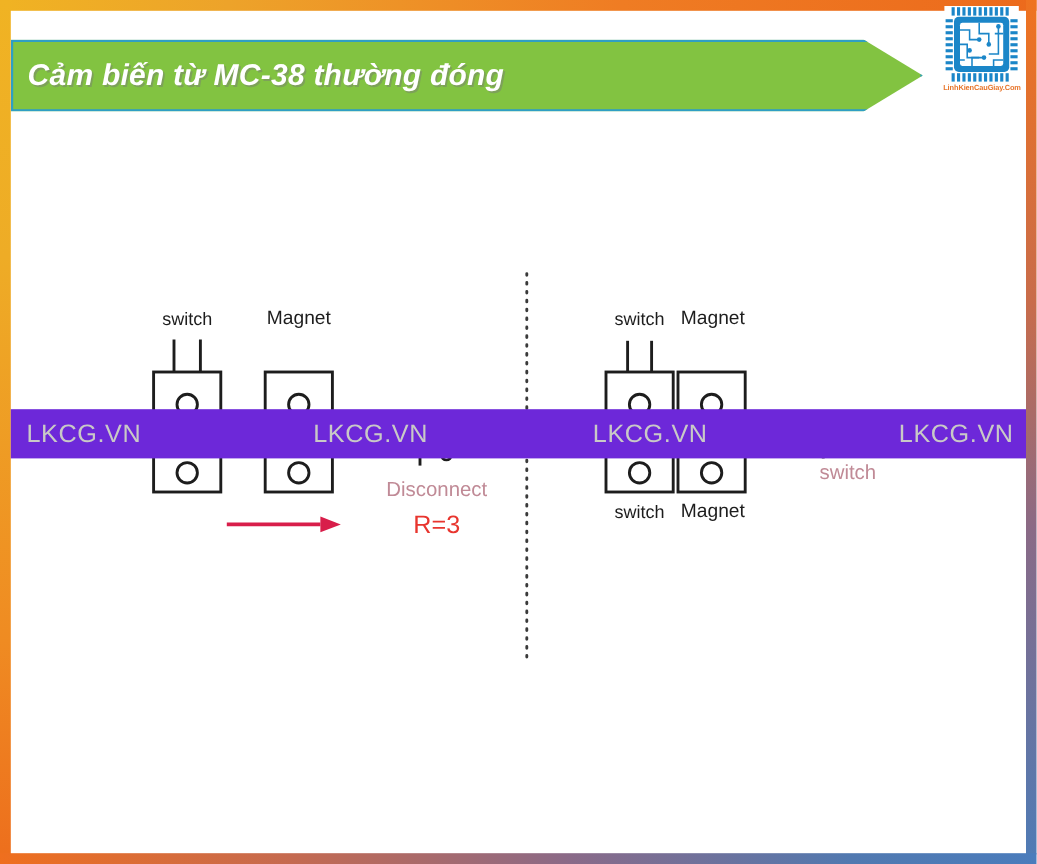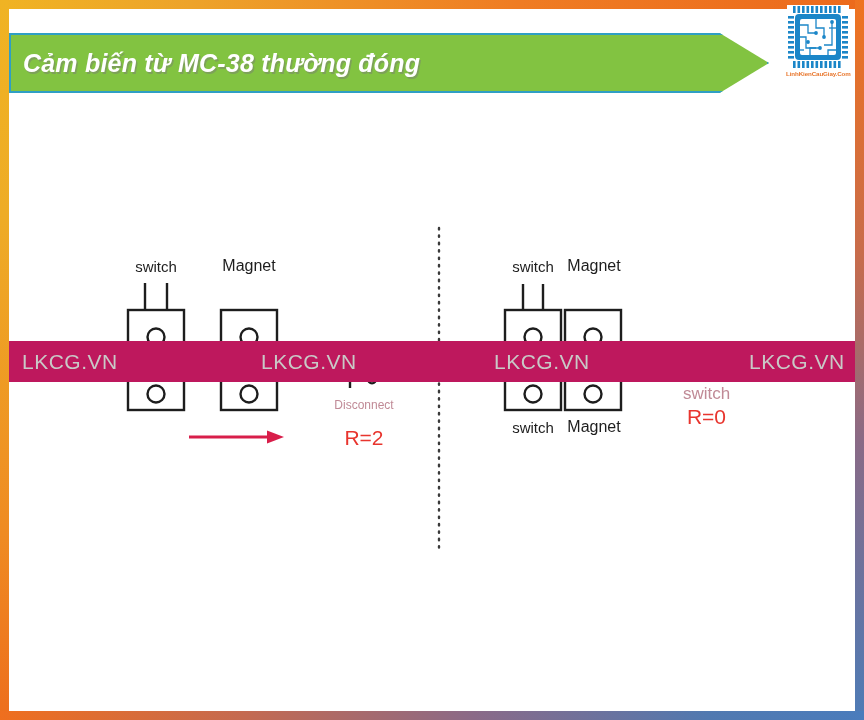--- a/index.html
+++ b/index.html
@@ -103,21 +103,21 @@
     left: 9px; top: 78px;
     width: 846px; height: 633px;
   }
   .svg-layer { display: block; }
 
   
   .wm-band {
     position: absolute;
     left: 9px; top: 341px;
     width: 846px; height: 41px;
-    background: #be185d;
+    background: #6d28d9;
     display: flex;
     align-items: center;
     pointer-events: none;
   }
   .wm-text {
     position: absolute;
     font-size: 21px;
     color: #c9c9c7;
     font-weight: normal;
     letter-spacing: 0.5px;
@@ -273,29 +273,28 @@
           <line x1="677" y1="287" x2="677" y2="304" stroke="#1d1d1d" stroke-width="2.4"></line>
           <line x1="690" y1="290" x2="712" y2="295" stroke="#1d1d1d" stroke-width="2.4"></line>
           <line x1="716" y1="296" x2="760" y2="296" stroke="#1d1d1d" stroke-width="2.4"></line>
           <circle cx="713" cy="295" r="4.3" fill="#ffffff" stroke="#1d1d1d" stroke-width="2.2"></circle>
         </g>
       </g>
     </svg>
 
     <div style="position:absolute;left:119px;top:180px;width:56px;text-align:center;font-size:15px;color:#1d1d1d;">switch</div>
     <div style="position:absolute;left:206px;top:179px;width:68px;text-align:center;font-size:16px;color:#1d1d1d;">Magnet</div>
-    <div style="position:absolute;left:295px;top:320px;width:120px;text-align:center;font-size:12px;color:#c08a96;">Disconnect</div>
-    <div style="position:absolute;left:295px;top:348px;width:120px;text-align:center;font-size:21px;color:#e8352e;">R=2</div>
+    <div style="position:absolute;left:295px;top:320px;width:120px;text-align:center;font-size:17px;color:#c08a96;">Disconnect</div>
+    <div style="position:absolute;left:295px;top:348px;width:120px;text-align:center;font-size:21px;color:#e8352e;">R=3</div>
 
     <div style="position:absolute;left:496px;top:180px;width:56px;text-align:center;font-size:15px;color:#1d1d1d;">switch</div>
     <div style="position:absolute;left:552px;top:179px;width:66px;text-align:center;font-size:16px;color:#1d1d1d;">Magnet</div>
     <div style="position:absolute;left:494px;top:341px;width:60px;text-align:center;font-size:15px;color:#1d1d1d;">switch</div>
     <div style="position:absolute;left:552px;top:340px;width:66px;text-align:center;font-size:16px;color:#1d1d1d;">Magnet</div>
     <div style="position:absolute;left:640px;top:306px;width:115px;text-align:center;font-size:17px;color:#c08a96;">switch</div>
-    <div style="position:absolute;left:640px;top:327px;width:115px;text-align:center;font-size:21px;color:#e8352e;">R=0</div>
   </div>
 
   <div class="wm-band">
     <span class="wm-text wm-1">LKCG.VN</span>
     <span class="wm-text wm-2">LKCG.VN</span>
     <span class="wm-text wm-3">LKCG.VN</span>
     <span class="wm-text wm-4">LKCG.VN</span>
   </div>
 
 </div>

